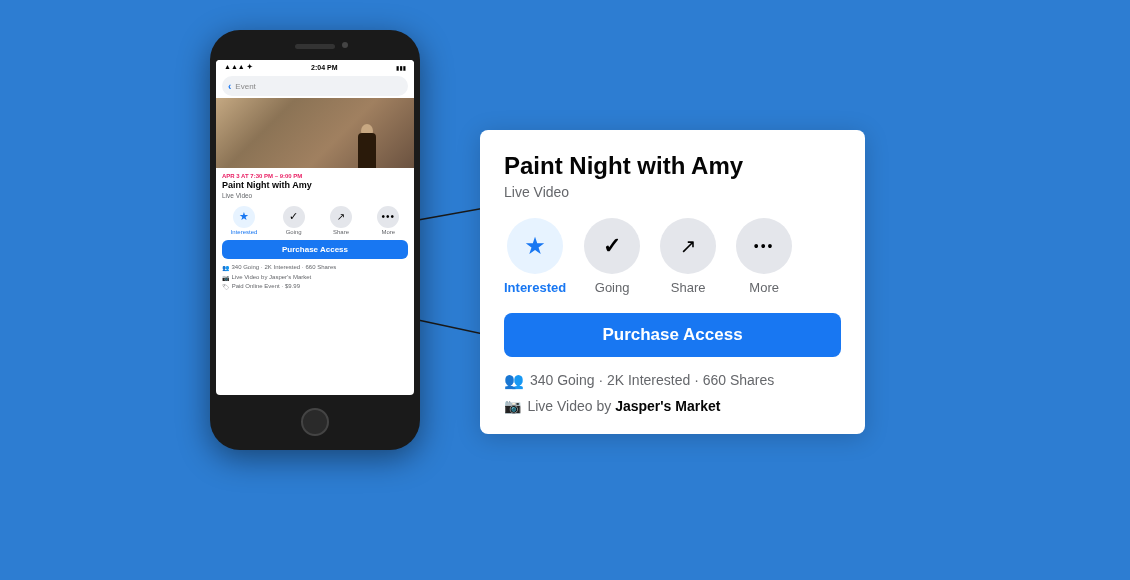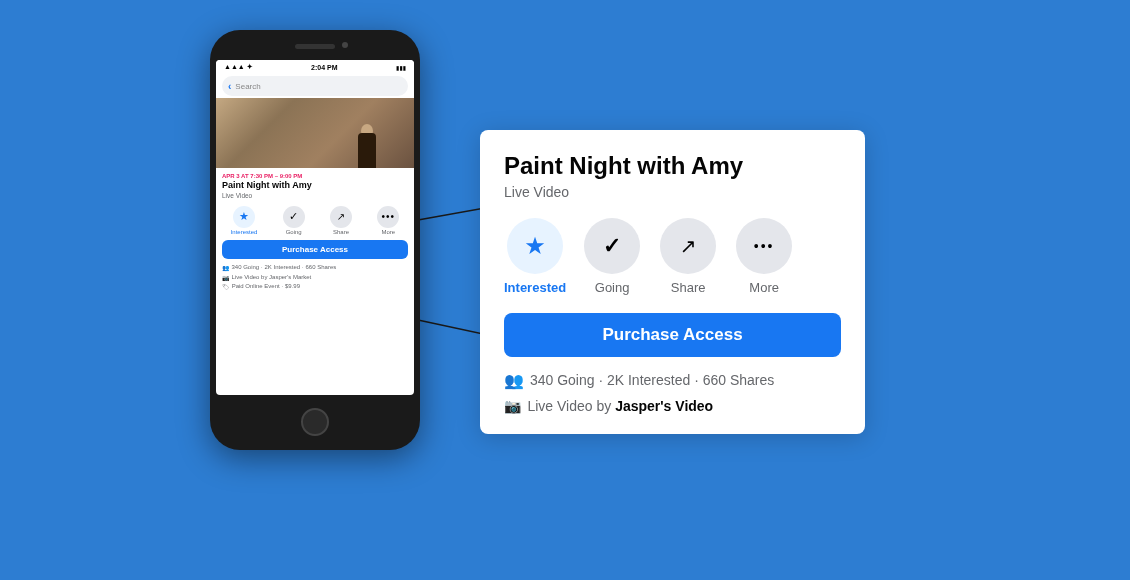--- a/index.html
+++ b/index.html
@@ -411,21 +411,21 @@
     <div class="phone-screen">
 
       <div class="status-bar">
         <span class="status-left">▲▲▲ ✦</span>
         <span class="status-center">2:04 PM</span>
         <span class="status-right">▮▮▮</span>
       </div>
 
       <div class="phone-search-bar">
         <span class="phone-search-back">‹</span>
-        <span class="phone-search-text">Search</span>
+        <span class="phone-search-text">Event</span>
       </div>
 
       <div class="phone-event-image">
         <div class="figure-silhouette">
           <div class="figure-head"></div>
           <div class="figure-body"></div>
         </div>
       </div>
 
       <div class="phone-event-info">
@@ -517,16 +517,16 @@
   <div class="card-purchase-btn">Purchase Access</div>
 
   <div class="card-stats-row">
     <span class="card-stats-icon">👥</span>
     <span class="card-stats-text">340 Going · 2K Interested · 660 Shares</span>
   </div>
 
   <div class="card-meta-row">
     <span class="card-meta-icon">📷</span>
     <span class="card-meta-text">
-      <span>Live Video by </span><strong>Jasper's Video</strong>
+      <span>Live Video by </span><strong>Jasper's Market</strong>
     </span>
   </div>
 </div>
 
 </body></html>

